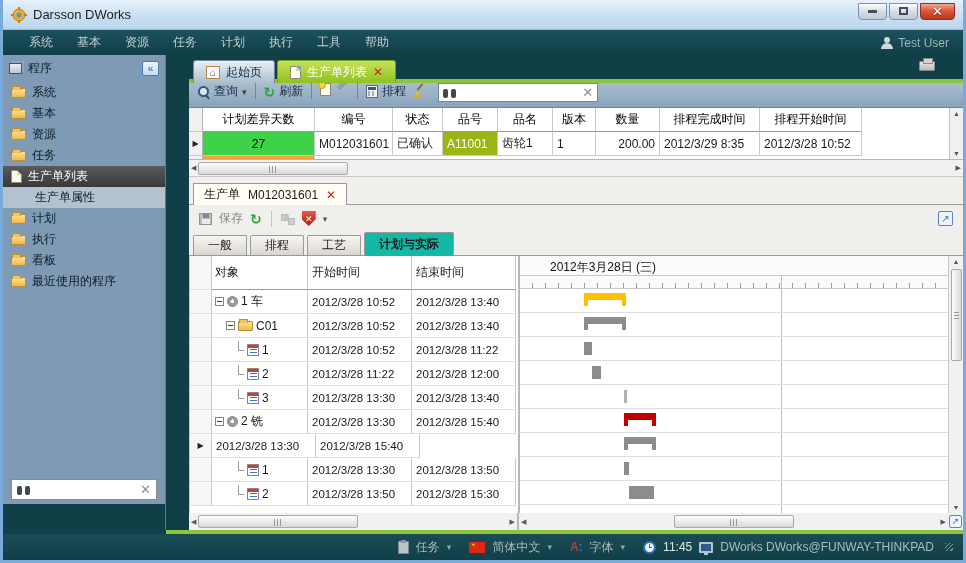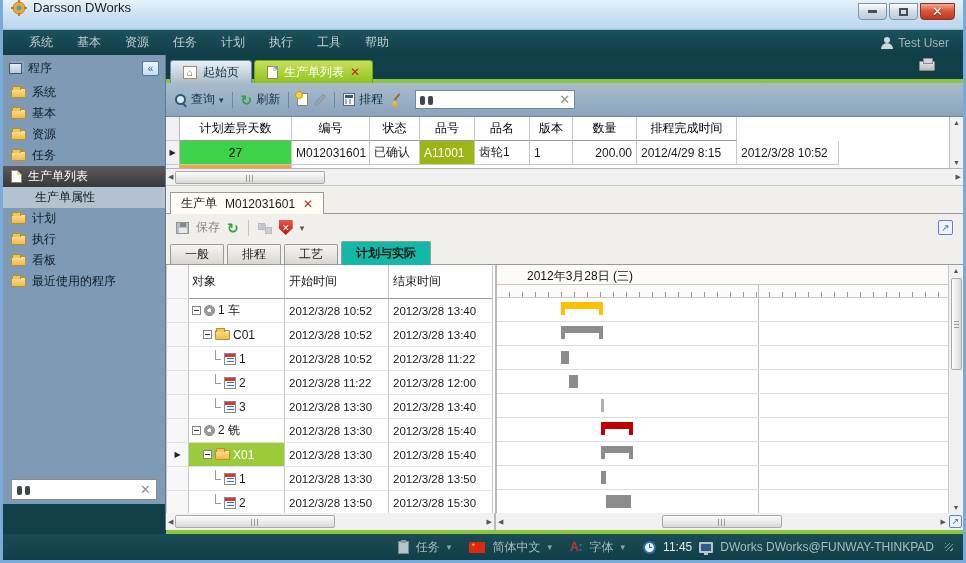--- a/index.html
+++ b/index.html
@@ -1,37 +1,37 @@
 <!DOCTYPE html>
 <html><head>
 <meta charset="utf-8">
 <style>
   * { margin:0; padding:0; box-sizing:border-box; }
   html,body { width:966px; height:563px; }
   body { font-family:"Liberation Sans","DejaVu Sans",sans-serif; font-size:12px; color:#1a1a1a; background:#6f9fce; overflow:hidden; }
   .win { position:relative; width:966px; height:563px; border-left:3px solid #79aad9; border-right:3px solid #79aad9; border-bottom:3px solid #79aad9; background:#113f48; display:flex; flex-direction:column; }
 
   
-  .titlebar { height:30px; background:linear-gradient(#e6f1fa,#cfe3f4 45%,#b9d5ec); display:flex; align-items:flex-start; padding:0 8px; flex:none; border-bottom:1px solid #9dbcd9; }
+  .titlebar { height:30px; background:linear-gradient(#e6f1fa,#cfe3f4 45%,#b9d5ec); display:flex; align-items:center; padding:0 8px; flex:none; border-bottom:1px solid #9dbcd9; }
   .title-text { margin-left:6px; font-size:13px; color:#1e1e1e; }
   .winbtns { margin-left:auto; display:flex; gap:2px; align-items:flex-start; height:30px; padding-top:3px; }
   .wbtn { width:29px; height:17px; border:1px solid #7d92a8; border-radius:0 0 4px 4px; background:linear-gradient(#fdfeff,#d4dde6 50%,#bfcbd7); display:flex; align-items:center; justify-content:center; cursor:pointer; }
   .wbtn.close { width:35px; background:linear-gradient(#f3a995,#d9573a 45%,#b83a20); border-color:#8e3322; color:#fff; font-weight:bold; }
   .glyph-min { width:9px; height:3px; background:#40505f; }
   .glyph-max { width:9px; height:8px; border:2px solid #40505f; }
   .glyph-x { color:#fff; font-size:13px; font-weight:bold; line-height:1; text-shadow:0 1px 1px #7c2413; }
   .logo-gear { width:16px; height:16px; }
 
   
   .menubar { height:25px; background:linear-gradient(#1b515b,#113f48); display:flex; align-items:center; padding:0 14px; flex:none; }
   .menu-item { color:#c2ced1; margin:0 12px; cursor:pointer; }
   .menu-user { margin-left:auto; display:flex; align-items:center; gap:5px; color:#9db3b8; }
 
   
-  .main { height:475px; display:flex; flex:none; }
+  .main { height:475px; display:flex; flex:none;gap:23px; }
 
   
   .sidebar { width:163px; flex:none; background:#7e9ab4; display:flex; flex-direction:column; border-right:1px solid #5d7democ; border-right:1px solid #5d7b97; }
   .sb-header { height:27px; display:flex; align-items:center; padding:0 6px; gap:6px; }
   .sb-title { color:#10232f; }
   .sb-collapse { margin-left:auto; width:17px; height:15px; background:linear-gradient(#eef5fb,#c8dcef); border:1px solid #4d7bab; border-radius:2px; color:#2a62a8; font-size:10px; line-height:13px; text-align:center; cursor:pointer; }
   .sb-items { flex:1; display:flex; flex-direction:column; }
   .sb-item { height:21px; display:flex; align-items:center; gap:6px; padding-left:8px; cursor:pointer; color:#0d1c26; }
   .sb-item.selected { background:linear-gradient(#5a5a5c,#39393b); color:#fff; }
   .sb-item.child { background:#b4c2cf; padding-left:32px; }
@@ -57,21 +57,21 @@
   .tabstrip:after { content:""; position:absolute; left:0; right:0; bottom:0; height:4px; background:#8bc53e; }
   .mtab { height:23px; display:flex; align-items:center; gap:6px; padding:0 12px; margin-right:2px; border-radius:3px 3px 0 0; cursor:pointer; position:relative; z-index:1; }
   .mtab.inactive { background:linear-gradient(#e9eff5,#aabecd); color:#11303e; border:1px solid #6c8aa2; border-bottom:none; }
   .mtab.active { background:linear-gradient(#c8e05a,#90c21e); color:#fff; border:1px solid #74a219; border-bottom:none; }
   .home-ic { width:14px; height:13px; background:#fff; border:1px solid #b4884a; font-size:10px; line-height:12px; text-align:center; color:#7a4a1c; }
   .tab-x { color:#c0271c; font-weight:bold; font-size:12px; }
   .printer-ic { position:absolute; right:28px; top:6px; width:16px; height:10px; background:linear-gradient(#e8e8e8,#b9b9b9); border:1px solid #8a8a8a; border-radius:1px; }
   .printer-ic:before { content:""; position:absolute; left:3px; top:-4px; width:8px; height:4px; background:#d5d5d5; border:1px solid #8a8a8a; }
 
   
-  .toolbar { height:34px; flex:none; background:linear-gradient(#a9bccd,#8aa3bb); border-bottom:1px solid #68849f; display:flex; align-items:center; padding:0 8px; gap:6px; color:#122c42; }
+  .toolbar { height:25px; flex:none; background:linear-gradient(#a9bccd,#8aa3bb); border-bottom:1px solid #68849f; display:flex; align-items:flex-start; padding:0 8px; gap:6px; color:#122c42; }
   .tb-sep { width:1px; height:16px; background:#6d88a2; margin:0 2px; }
   .tb-btn { display:flex; align-items:center; gap:4px; cursor:pointer; }
   .caret { font-size:9px; color:#25404f; }
   .mag-ic { width:13px; height:13px; position:relative; }
   .mag-ic:before { content:""; position:absolute; left:1px; top:1px; width:7px; height:7px; border:2px solid #2d5878; border-radius:50%; background:#dce9f2; }
   .mag-ic:after { content:""; position:absolute; right:0; bottom:0; width:5px; height:2px; background:#2d5878; transform:rotate(45deg); }
   .refresh-ic { color:#2fa33a; font-weight:bold; font-size:14px; line-height:1; }
   .newdoc-ic { width:11px; height:13px; background:#fffef2; border:1px solid #8a8a6a; position:relative; }
   .newdoc-ic:after { content:""; position:absolute; left:-3px; top:-3px; width:6px; height:6px; background:#ffd040; border-radius:50%; border:1px solid #c89a20; }
   .pencil-ic { width:12px; height:2px; background:#9aa7b2; transform:rotate(-45deg); border-radius:1px; box-shadow:0 0 0 1px #8795a2; }
@@ -339,31 +339,32 @@
           <div class="g-header">
             <div class="selcol"></div>
             <div class="cell c0">计划差异天数</div>
             <div class="cell c1">编号</div>
             <div class="cell c2">状态</div>
             <div class="cell c3">品号</div>
             <div class="cell c4">品名</div>
             <div class="cell c5">版本</div>
             <div class="cell c6">数量</div>
             <div class="cell c8">排程完成时间</div>
+            <div class="cell c9">排程开始时间</div>
           </div>
           <div class="g-datarow">
             <div class="selcol">▶</div>
             <div class="cell c0 green">27</div>
             <div class="cell c1">M012031601</div>
             <div class="cell c2">已确认</div>
             <div class="cell c3 olive">A11001</div>
             <div class="cell c4">齿轮1</div>
             <div class="cell c5">1</div>
             <div class="cell c6 num">200.00</div>
-            <div class="cell c8">2012/4/29 8:15</div>
+            <div class="cell c8">2012/3/29 8:35</div>
             <div class="cell c9">2012/3/28 10:52</div>
           </div>
           <div class="g-sliver">
               <div class="s0"></div>
               <div class="s1"></div>
             </div>
         </div>
         <div class="grid-vscroll">
             <span>▲</span>
             <span>▼</span>
@@ -465,25 +466,20 @@
               <div class="t-obj">
                   <span class="exp-box"></span>
                   <span class="gear-ic"></span>
                   <span>2 铣</span>
                 </div>
               <div class="t-time">2012/3/28 13:30</div>
               <div class="t-time">2012/3/28 15:40</div>
             </div>
             <div class="t-row sel-row">
               <div class="t-sel">▶</div>
-              <div class="t-obj lvl1">
-                  <span class="exp-box"></span>
-                  <span class="folder-ic"></span>
-                  <span>X01</span>
-                </div>
               <div class="t-time">2012/3/28 13:30</div>
               <div class="t-time">2012/3/28 15:40</div>
             </div>
             <div class="t-row">
               <div class="t-sel"></div>
               <div class="t-obj lvl2">
                   <span class="elbow"></span>
                   <span class="cal-ic"></span>
                   <span>1</span>
                 </div>

